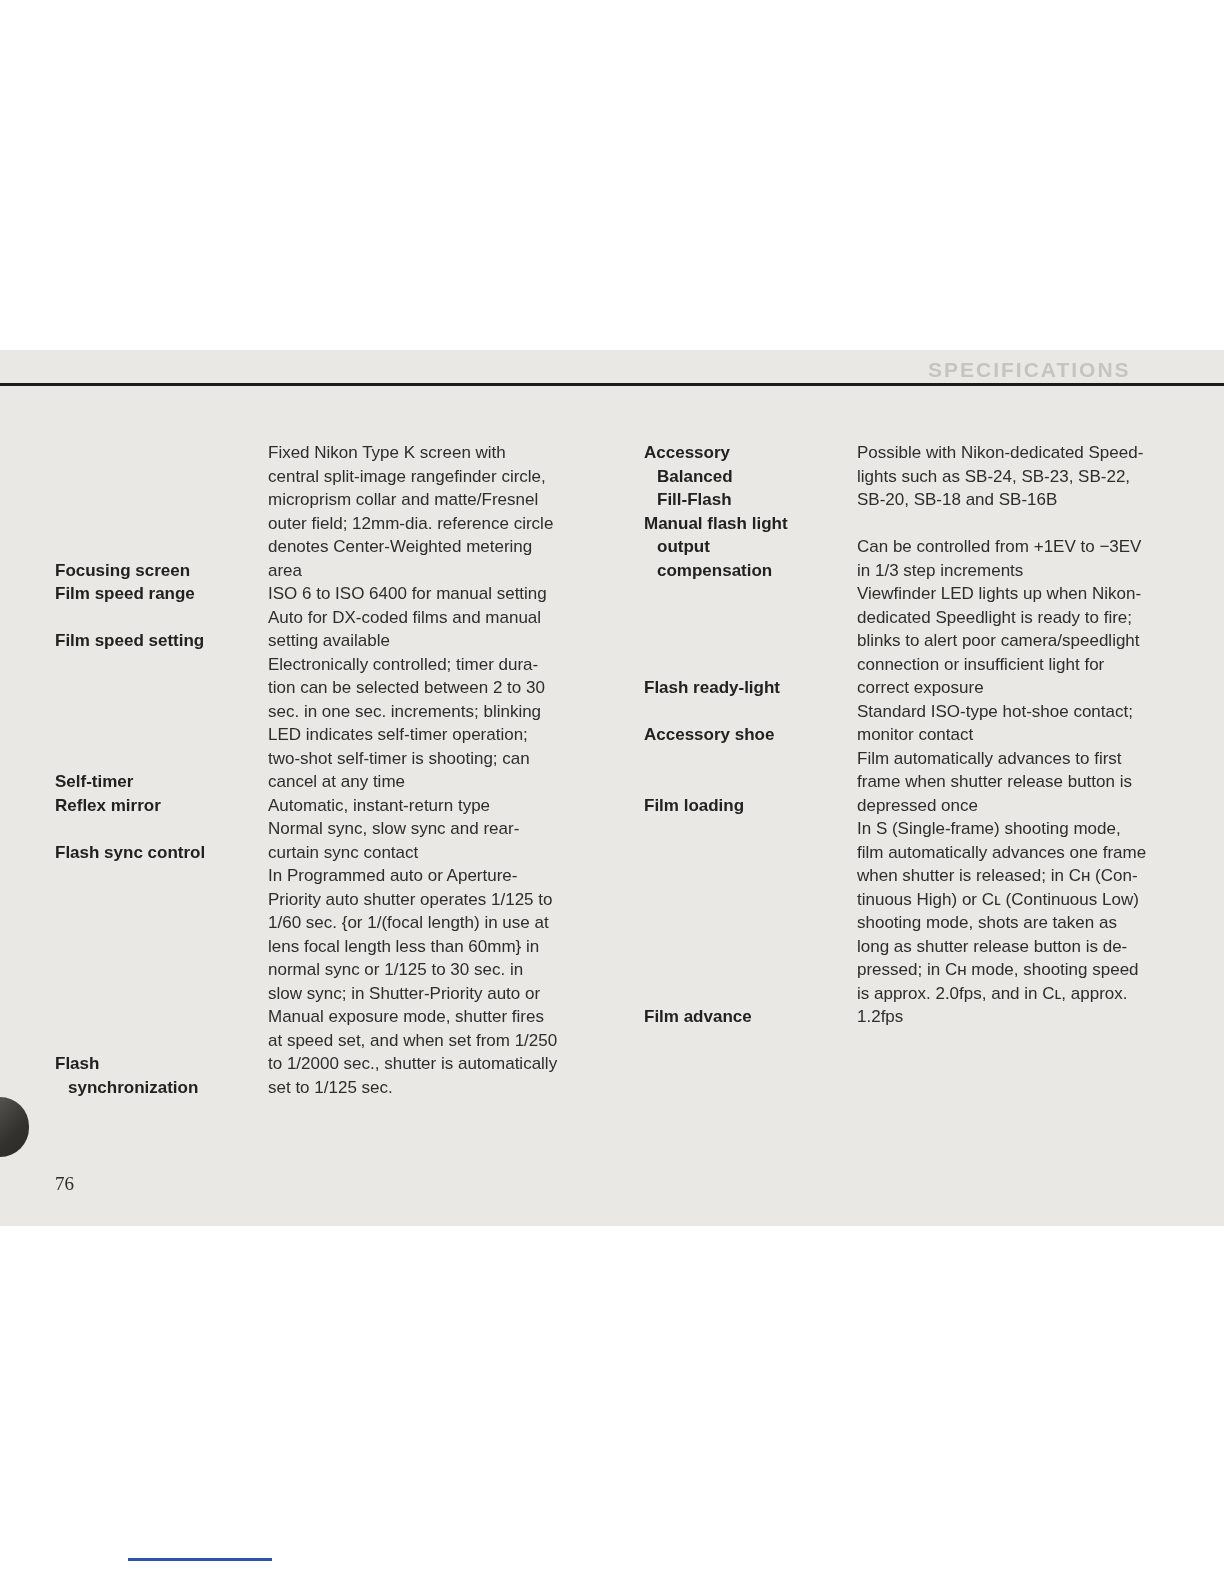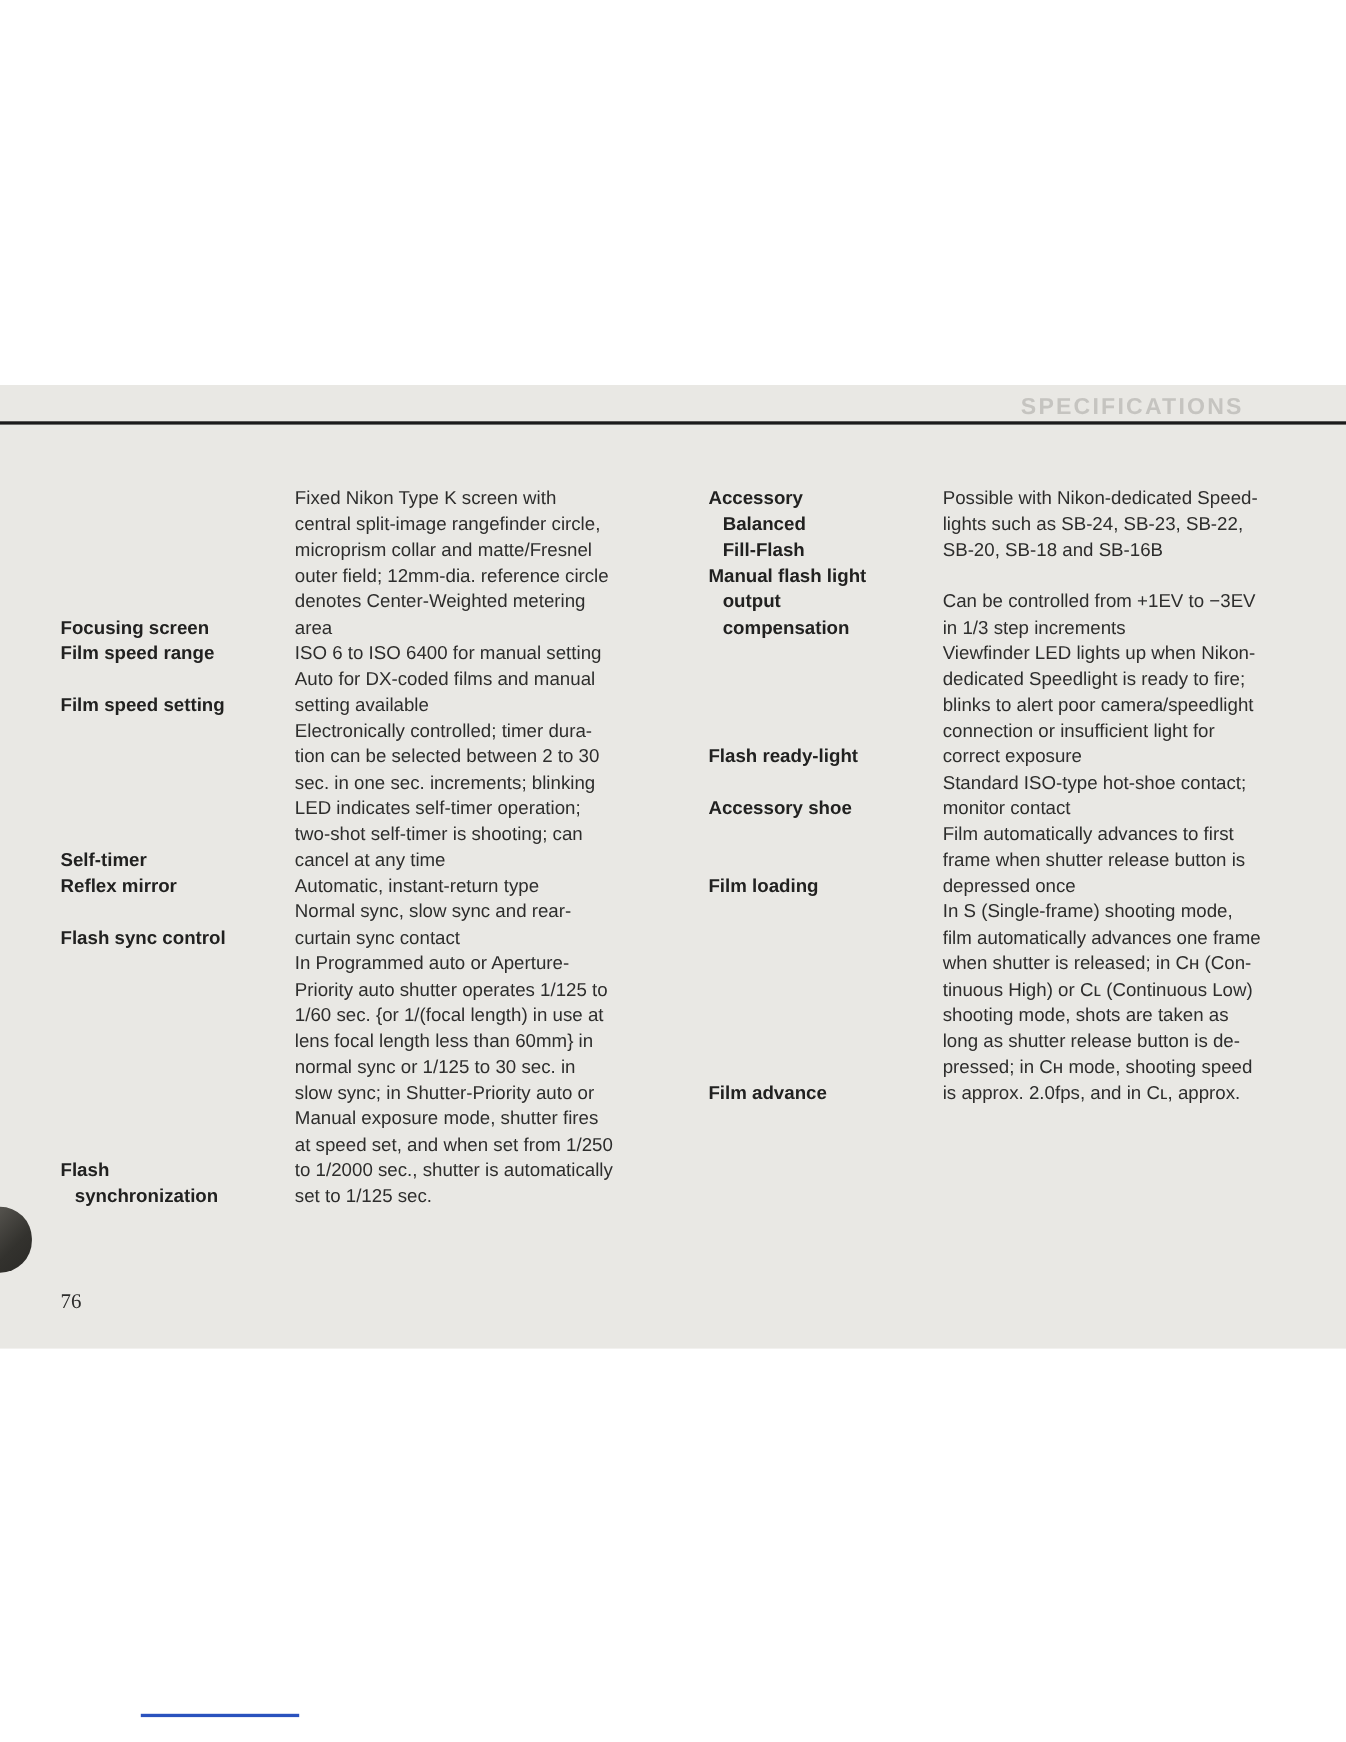--- a/index.html
+++ b/index.html
@@ -224,20 +224,21 @@
           </div>
           <div class="spec-def">
             <div class="def-line">In S (Single-frame) shooting mode,</div>
             <div class="def-line">film automatically advances one frame</div>
             <div class="def-line">when shutter is released; in Cʜ (Con-</div>
             <div class="def-line">tinuous High) or Cʟ (Continuous Low)</div>
             <div class="def-line">shooting mode, shots are taken as</div>
             <div class="def-line">long as shutter release button is de-</div>
             <div class="def-line">pressed; in Cʜ mode, shooting speed</div>
             <div class="def-line">is approx. 2.0fps, and in Cʟ, approx.</div>
+            <div class="def-line">1.2fps</div>
           </div>
         </div>
       </div>
   </div>
 
   <div class="page-number">76</div>
 
   <div class="thumb-tab"></div>
 </div>
 

